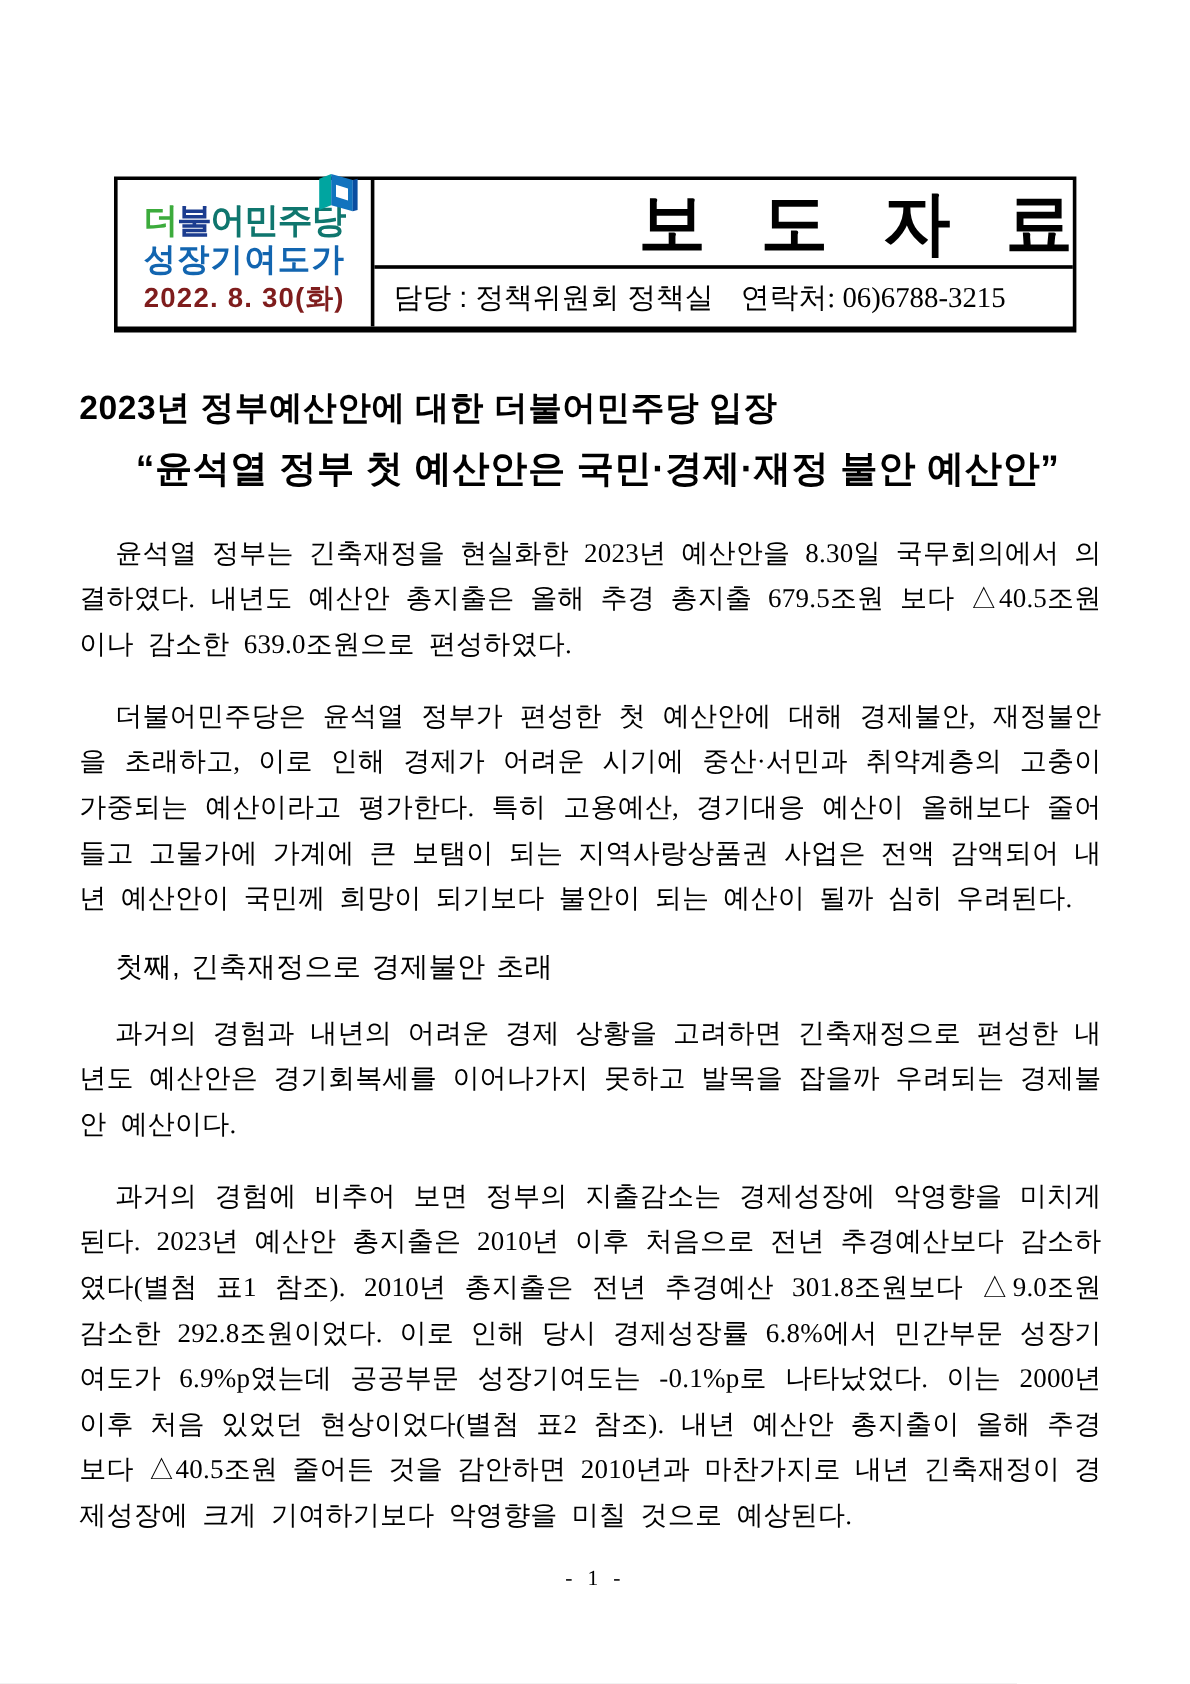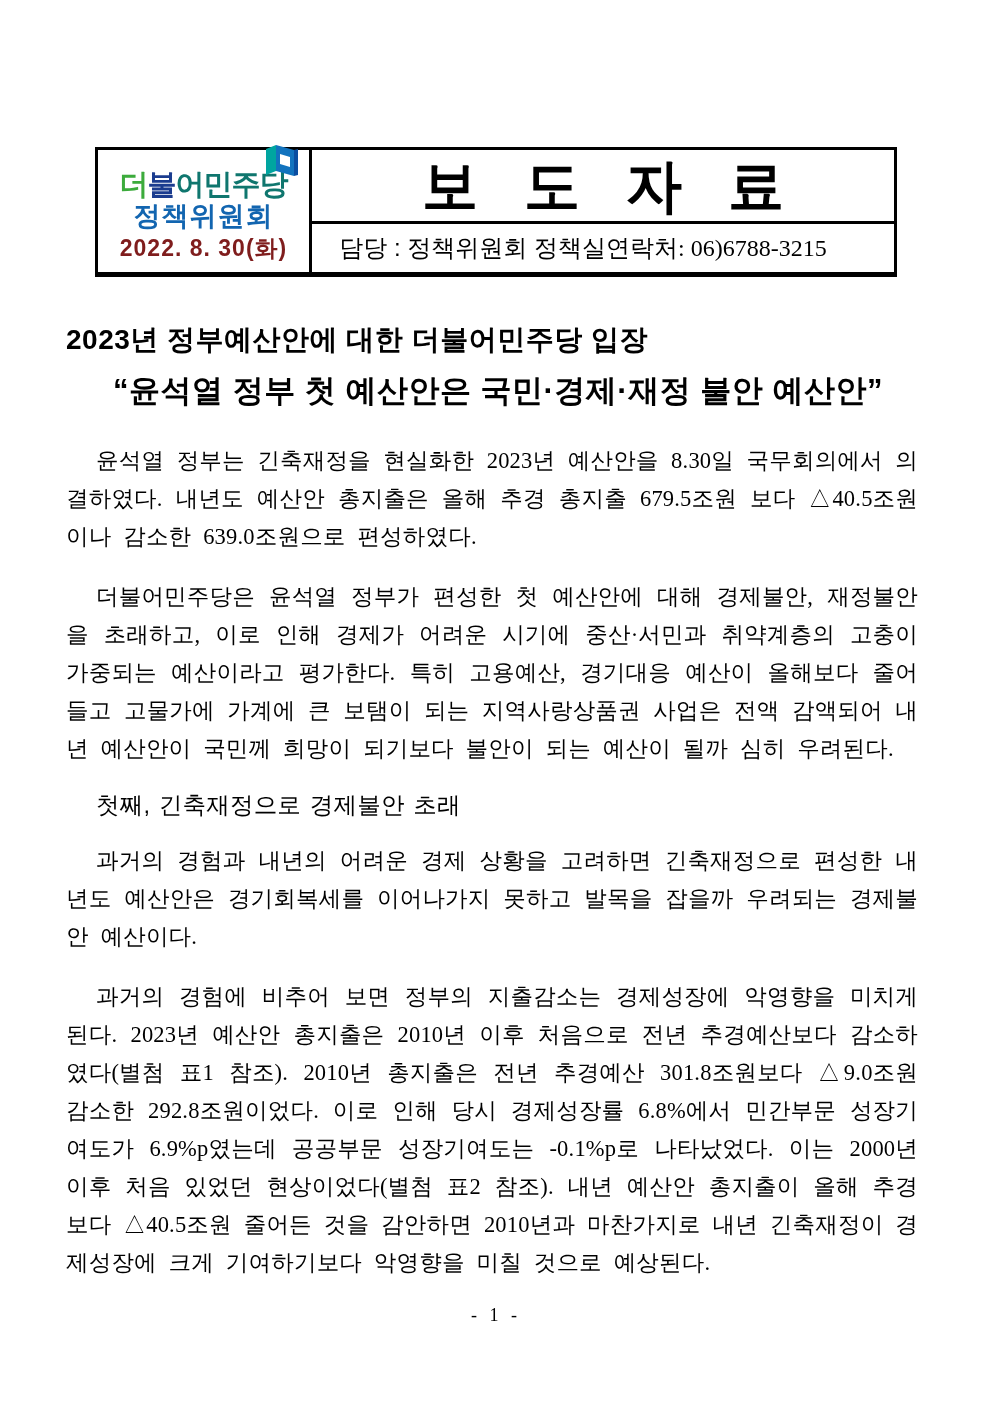--- a/index.html
+++ b/index.html
@@ -30,33 +30,33 @@
   }
   .logo-line { position:relative; font-weight:900; font-size:29px; letter-spacing:-1px; line-height:30px; white-space:nowrap; }
   .logo-green { color:#3cab3c; }
   .logo-navy  { color:#1b3c8f; }
   .logo-blue  { color:#0f766e; }
   .flag-icon { position:absolute; top:-26px; right:-12px; width:36px; height:38px; }
   .committee-line { color:#1265b0; font-weight:800; font-size:27px; line-height:34px; letter-spacing:1px; }
   .date-line { color:#7f1d1d; font-weight:700; font-size:23px; line-height:30px; letter-spacing:1px; }
   .masthead-right { flex:1; display:flex; flex-direction:column; }
   .masthead-title-row {
-    flex:1; display:flex; align-items:center; justify-content:center;
+    flex:1; display:flex; align-items:center; justify-content:flex-end;
     border-bottom:3px solid #000;
   }
   .masthead-title {
     font-family:"Liberation Sans", sans-serif;
     font-weight:900; font-size:56px; line-height:60px;
     letter-spacing:46px; margin-right:-46px;
     transform:scaleY(1.04);
     white-space:nowrap;
   }
   .masthead-contact-row {
     height:48px; box-sizing:border-box;
-    display:flex; align-items:center; justify-content:center;
+    display:flex; align-items:center; justify-content:space-between;
     padding:0 56px 0 16px;
     font-size:24px; white-space:nowrap;
   }
   .contact-label { font-family:"Liberation Sans", sans-serif; letter-spacing:0px; }
   .contact-phone { font-family:"Liberation Serif", serif; }
 
   
   .doc-title {
     position:absolute; left:66px; top:322px; width:852px;
     font-family:"Liberation Sans", sans-serif;
@@ -103,21 +103,21 @@
     <div class="masthead-left">
       <div class="logo-line">
         <span class="logo-green">더</span><span class="logo-navy">불</span><span class="logo-blue">어민주당</span>
         <svg class="flag-icon" viewBox="0 0 36 38" aria-hidden="true">
           <polygon points="2,6 12,2 12,28 2,32" fill="#00a5a0"></polygon>
           <polygon points="12,2 30,7 30,33 12,28" fill="#1273be"></polygon>
           <polygon points="30,7 34,6 34,32 30,33" fill="#0a4da0"></polygon>
           <polygon points="16,11 26,14 26,24 16,21" fill="#ffffff"></polygon>
         </svg>
       </div>
-      <div class="committee-line">정책위원회</div>
+      <div class="committee-line">성장기여도가</div>
       <div class="date-line">2022. 8. 30(화)</div>
     </div>
     <div class="masthead-right">
       <div class="masthead-title-row">
         <span class="masthead-title">보도자료</span>
       </div>
       <div class="masthead-contact-row">
         <span class="contact-label">담당 : 정책위원회 정책실</span>
         <span class="contact-phone">연락처: 06)6788-3215</span>
       </div>

